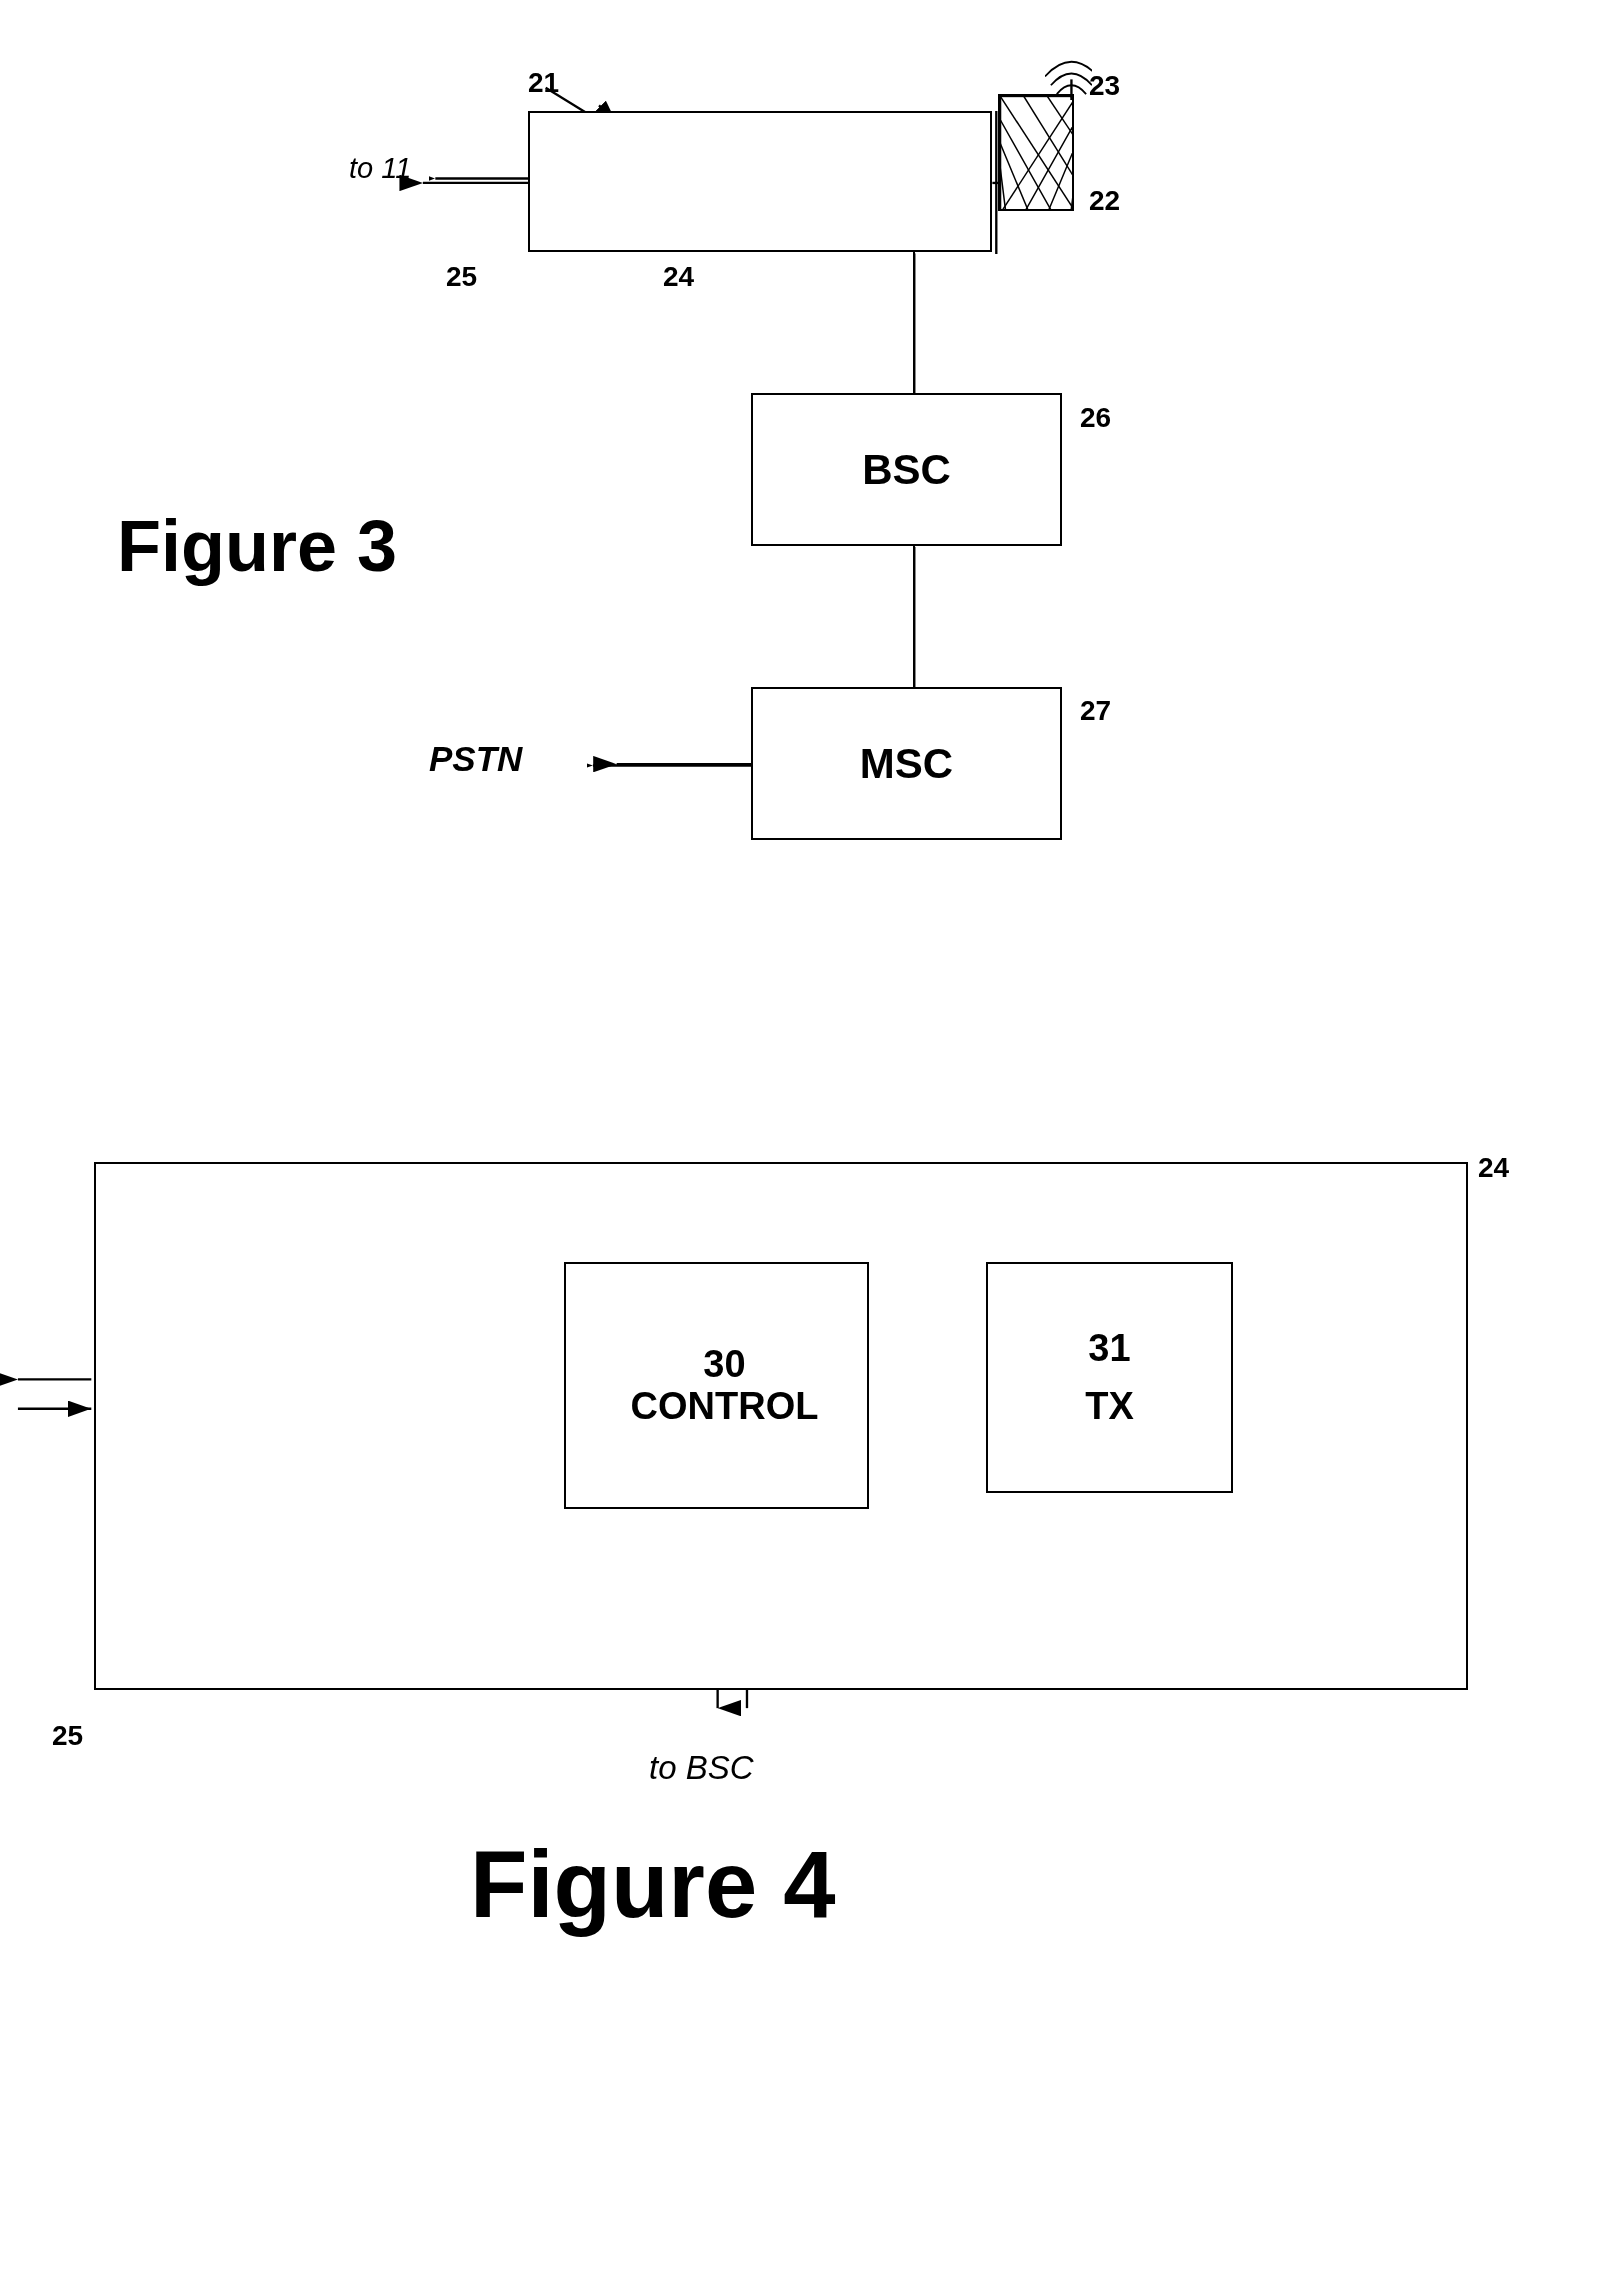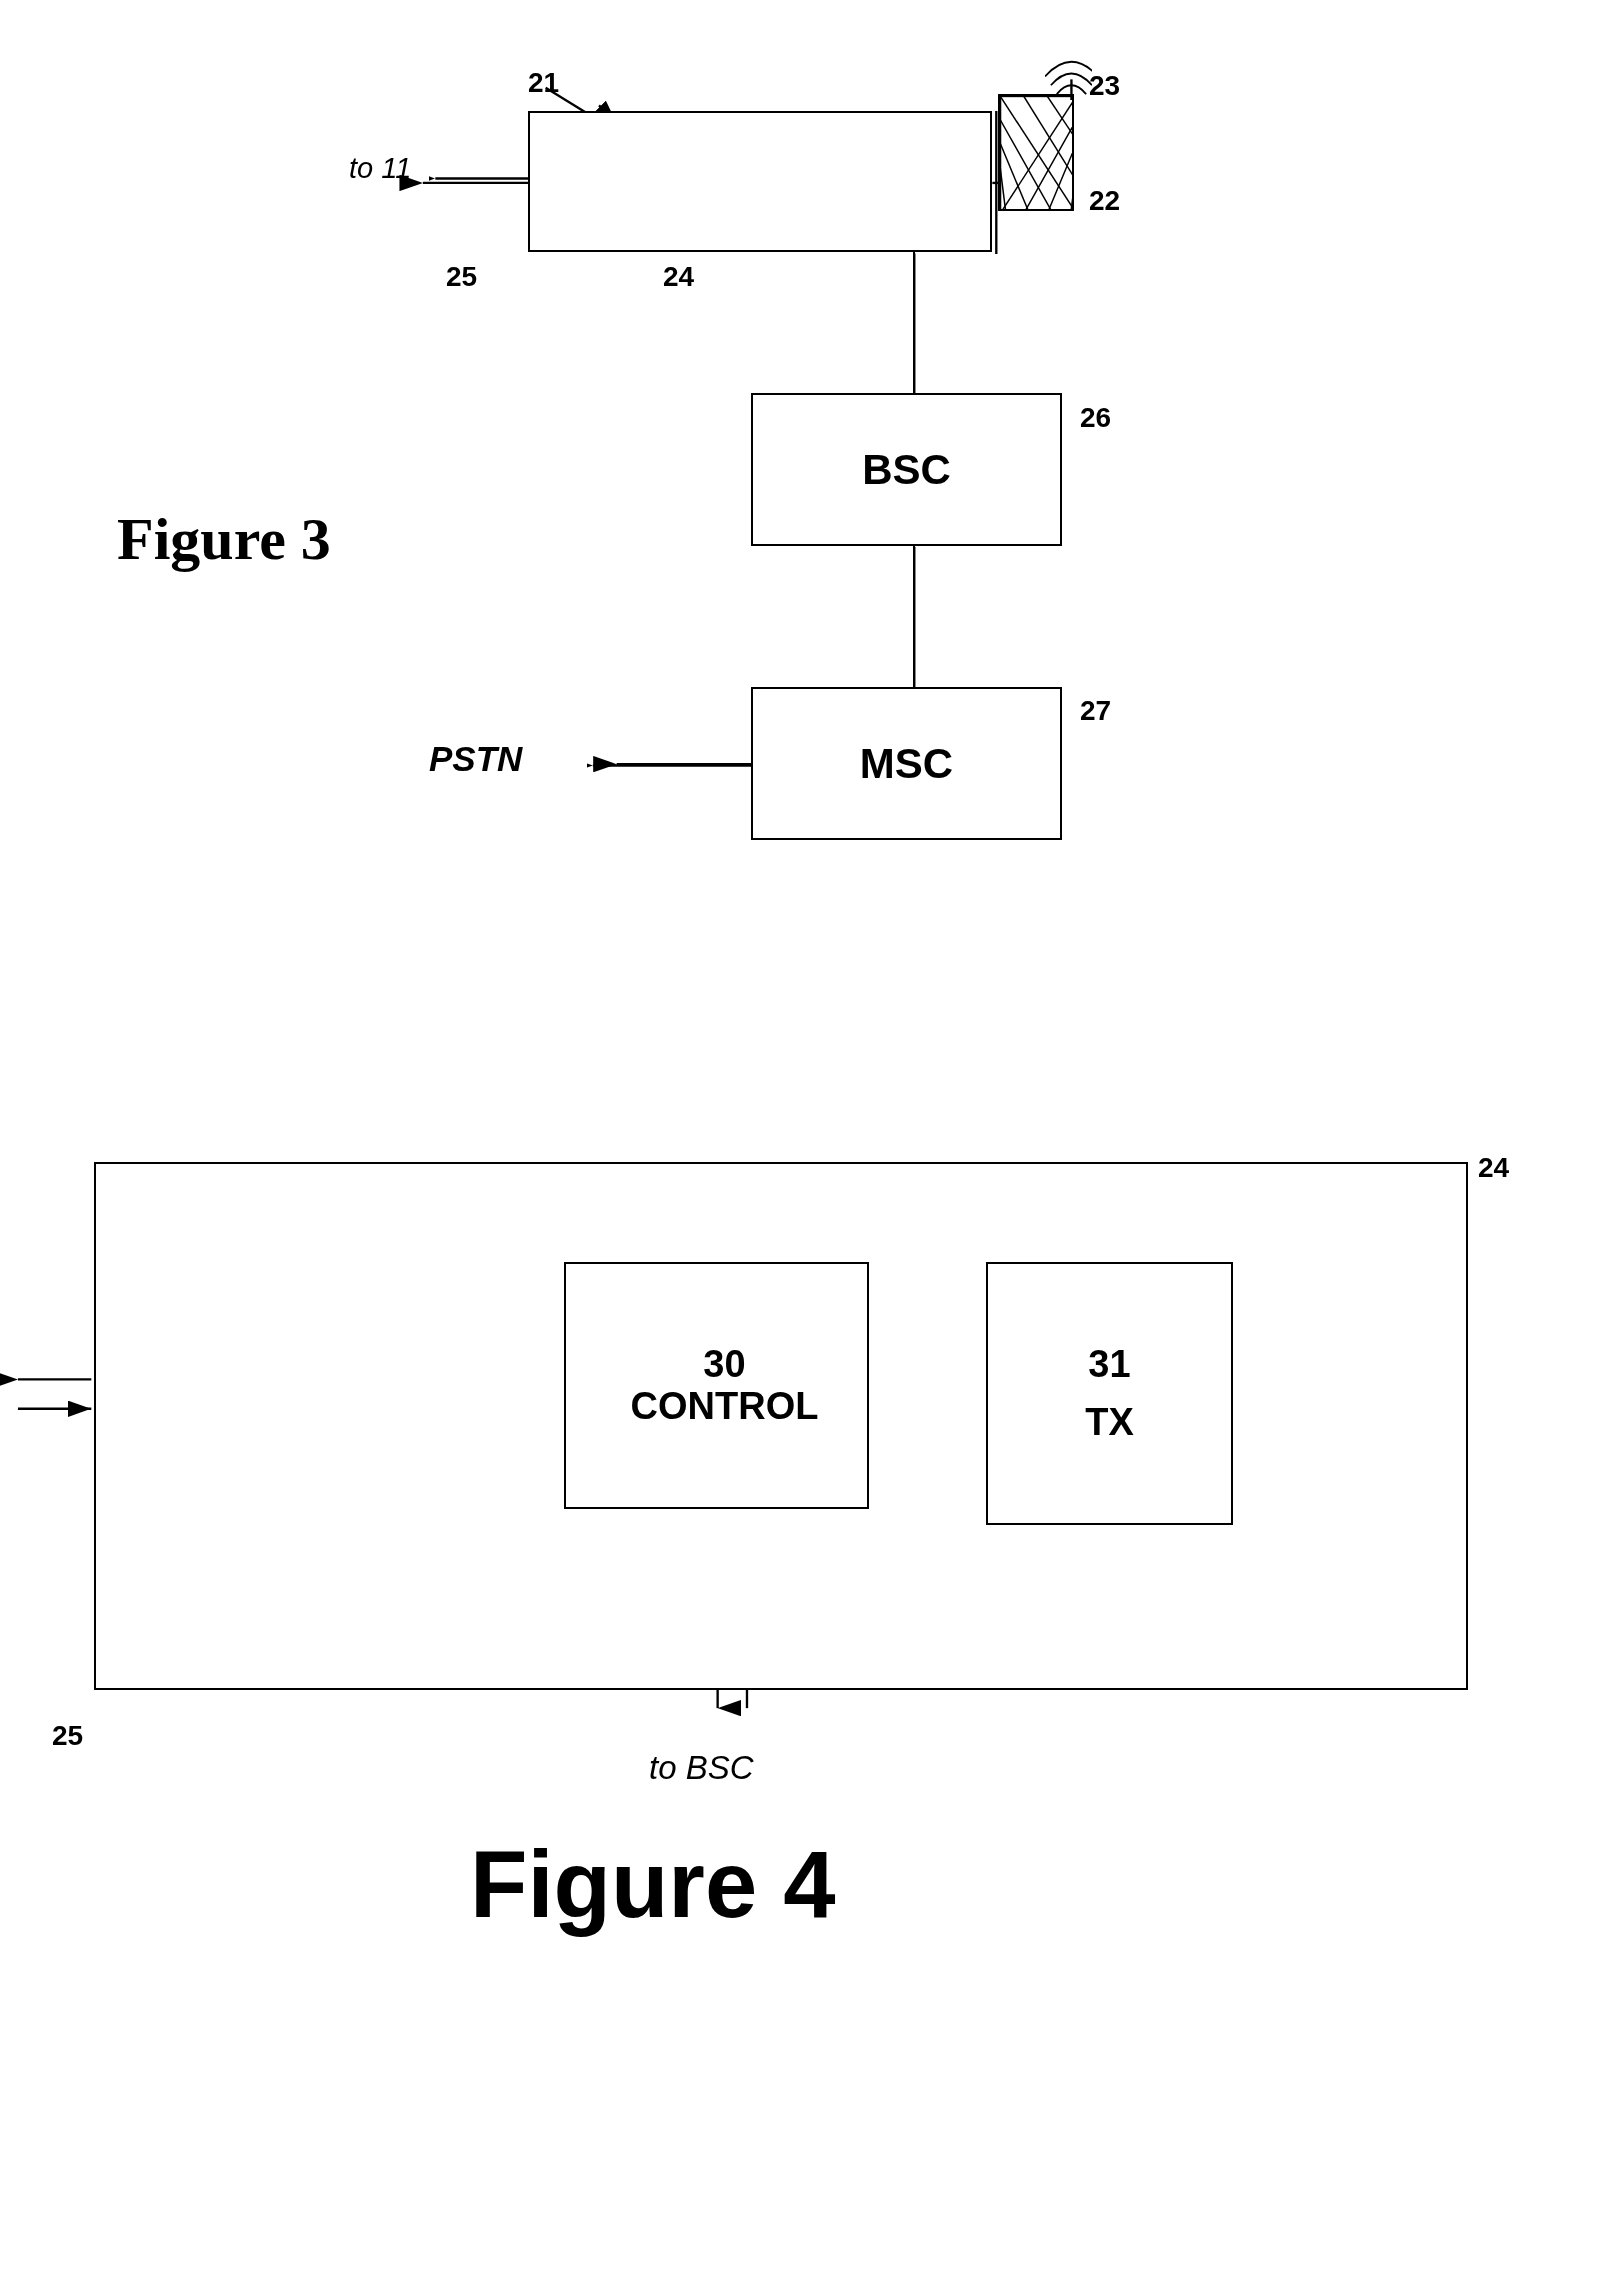--- a/index.html
+++ b/index.html
@@ -129,23 +129,23 @@
     .msc-label {
       font-size: 42px;
       font-weight: bold;
     }
 
     
     .fig3-title {
       position: absolute;
       top: 470px;
       left: 117px;
-      font-size: 60px;
-      font-weight: bold;
-      font-family: Liberation Serif, serif;
+      font-size: 72px;
+      font-weight: bold;
+      font-family: Liberation Sans, sans-serif;
       text-align: right;
     }
 
     
     .fig4-container {
       position: absolute;
       top: 1086px;
       left: 0;
       width: 1619px;
       height: 1174px;
@@ -212,21 +212,21 @@
       font-weight: bold;
       line-height: 1.1;
     }
 
     
     .tx-box {
       position: absolute;
       top: 135px;
       left: 986px;
       width: 247px;
-      height: 263px;
+      height: 231px;
       border: 2.3px solid #000;
       background: #fff;
       display: flex;
       flex-direction: column;
       align-items: center;
       justify-content: center;
     }
     .tx-num {
       font-size: 38px;
       font-weight: bold;

